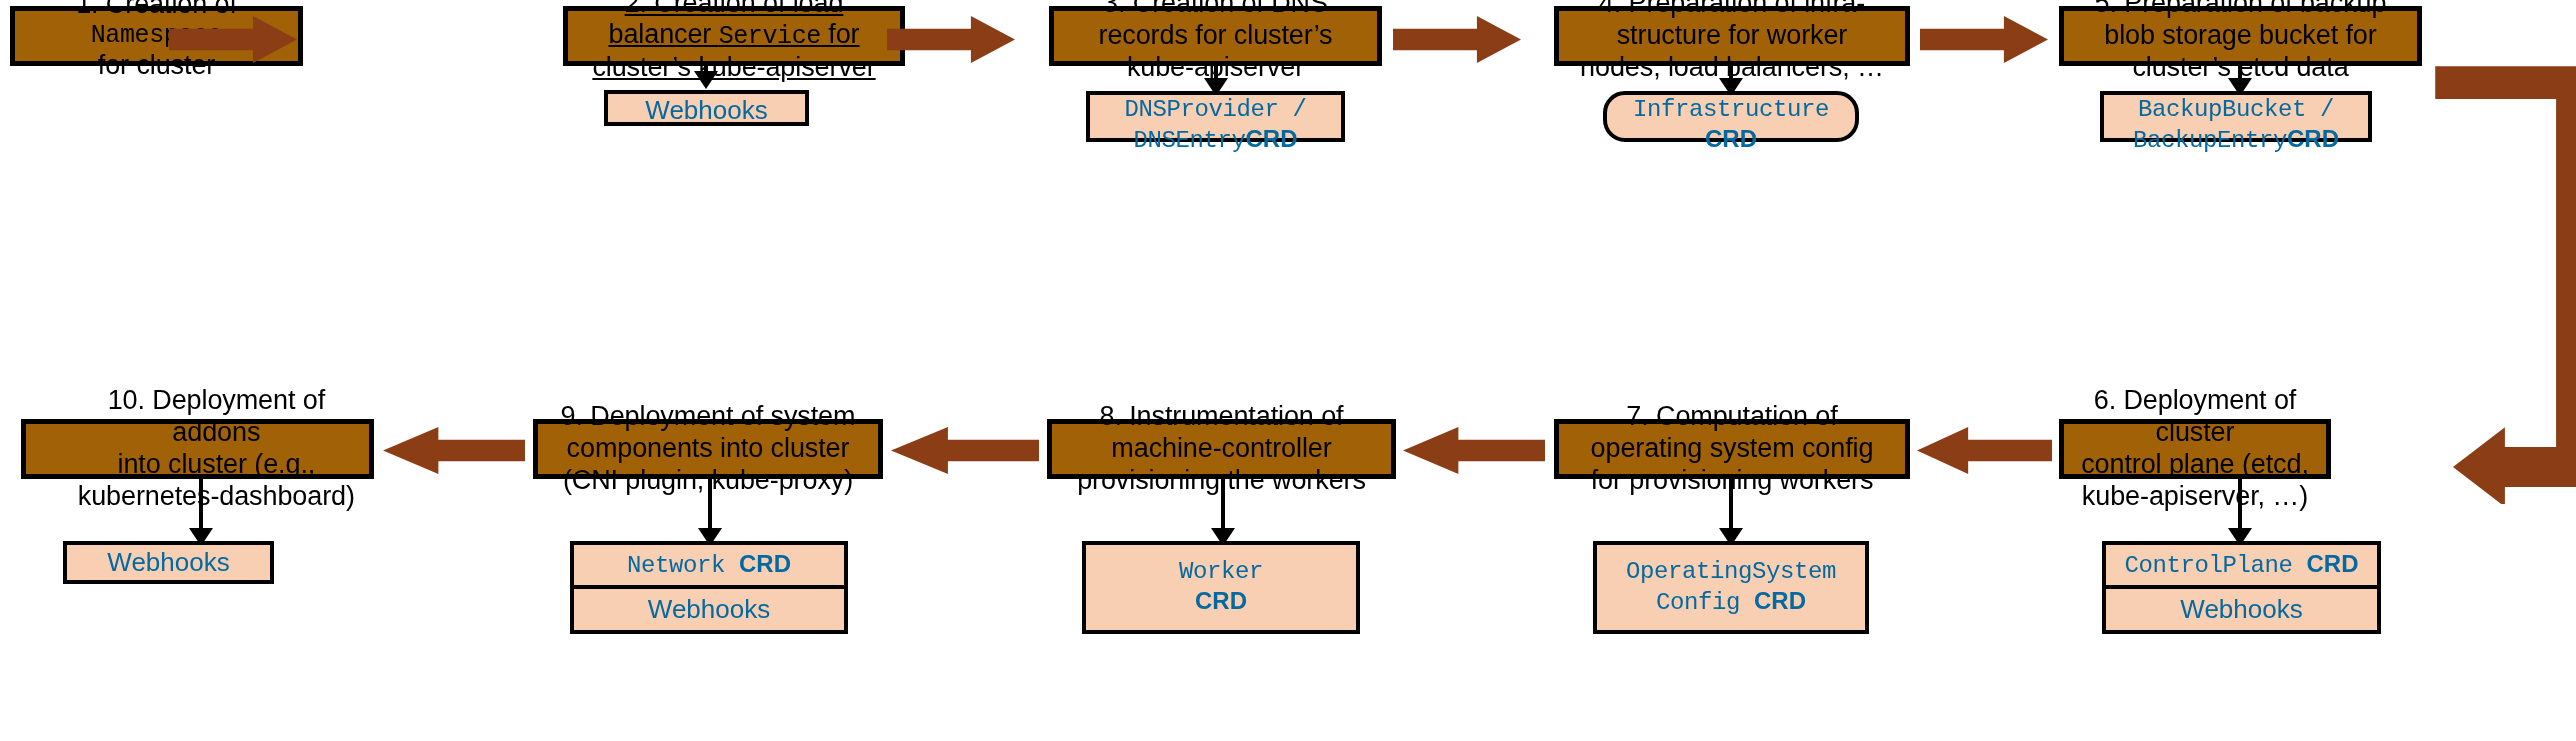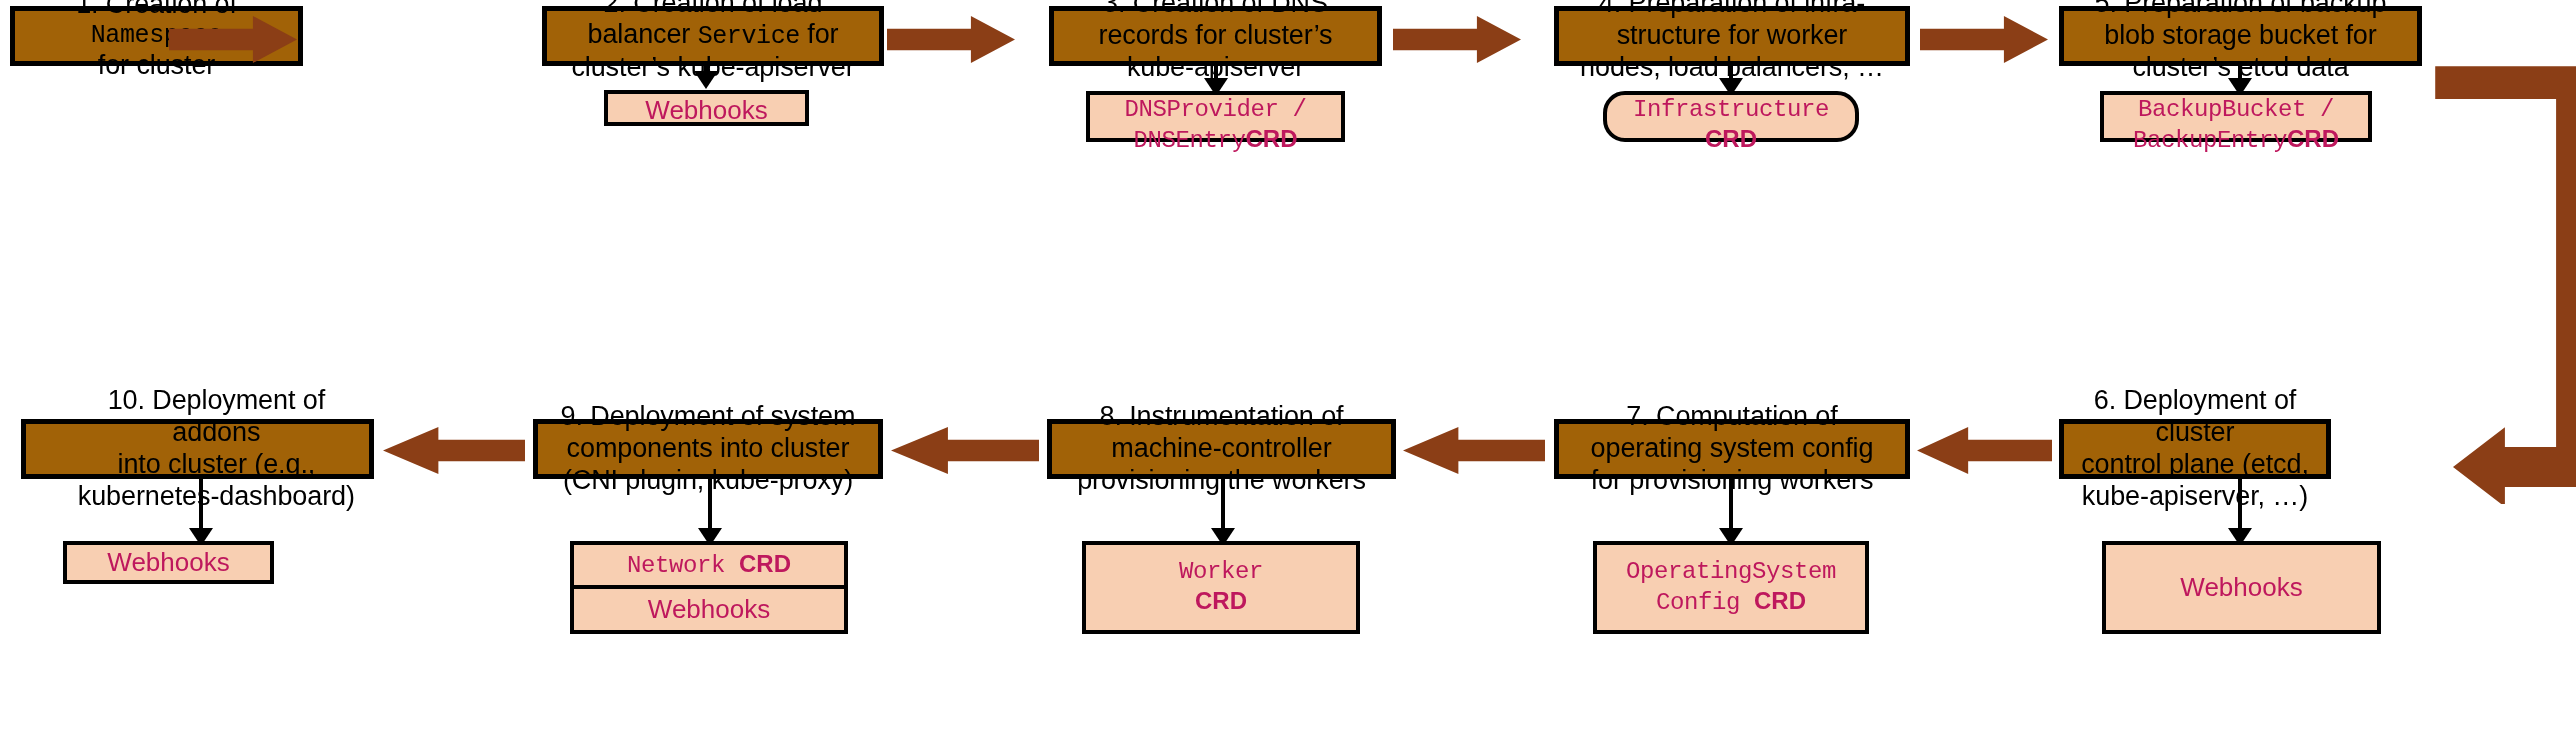--- a/index.html
+++ b/index.html
@@ -61,21 +61,21 @@
     padding: 1.4px 4.3px;
     box-sizing: border-box;
   }
   .crd-row + .crd-row {
     border-top: 4.3px solid #000000;
   }
   .crd-text {
     font-family: "Liberation Mono", monospace;
     font-size: 24px;
     line-height: 1.2;
-    color: #be185d;
+    color: #0369a1;
     letter-spacing: -0.4px;
   }
   .crd-text .sans-b {
     font-family: "Liberation Sans", sans-serif;
     font-weight: bold;
     letter-spacing: 0;
   }
   .crd-text.plain {
     font-family: "Liberation Sans", sans-serif;
     font-size: 26px;
@@ -122,21 +122,21 @@
 <div id="canvas">
 
   <div class="step-box" style="left:10px; top:5.7px; width:293px; height:58px; height:60px; top:5.7px;">
     <div class="step-text">
       <div>1. Creation of</div>
       <div class="mono">Namespace</div>
       <div>for cluster</div>
     </div>
   </div>
 
-  <div class="step-box" style="left:542px; top:5.7px; width:342px; height:60px;">
+  <div class="step-box" style="left:563px; top:5.7px; width:342px; height:60px;text-decoration:underline;">
     <div class="step-text">
       <div>2. Creation of load</div>
       <div><span>balancer </span><span class="mono">Service</span><span> for</span></div>
       <div>cluster’s kube-apiserver</div>
     </div>
   </div>
 
   <div class="step-box" style="left:1049px; top:5.7px; width:333px; height:60px;">
     <div class="step-text">
       <div>3. Creation of DNS</div>
@@ -295,20 +295,26 @@
     <div class="shaft" style="height:53px;"></div>
     <div class="head"></div>
   </div>
   <div class="vconn" style="left:187px; top:478px; width:28.5px; height:68px;">
     <div class="shaft" style="height:53px;"></div>
     <div class="head"></div>
   </div>
 
   <div class="crd-box" style="left:2102px; top:541px; width:279px; height:93px;">
     <div class="crd-row">
+      <div class="crd-text">
+        <span>ControlPlane</span>
+        <span class="sans-b">CRD</span>
+      </div>
+    </div>
+    <div class="crd-row">
       <div class="crd-text plain">Webhooks</div>
     </div>
   </div>
 
   <div class="crd-box" style="left:1593px; top:541px; width:276px; height:93px;">
     <div class="crd-row">
       <div class="crd-text">
         <span>OperatingSystem</span><br>
         <span>Config</span> <span class="sans-b">CRD</span>
       </div>

